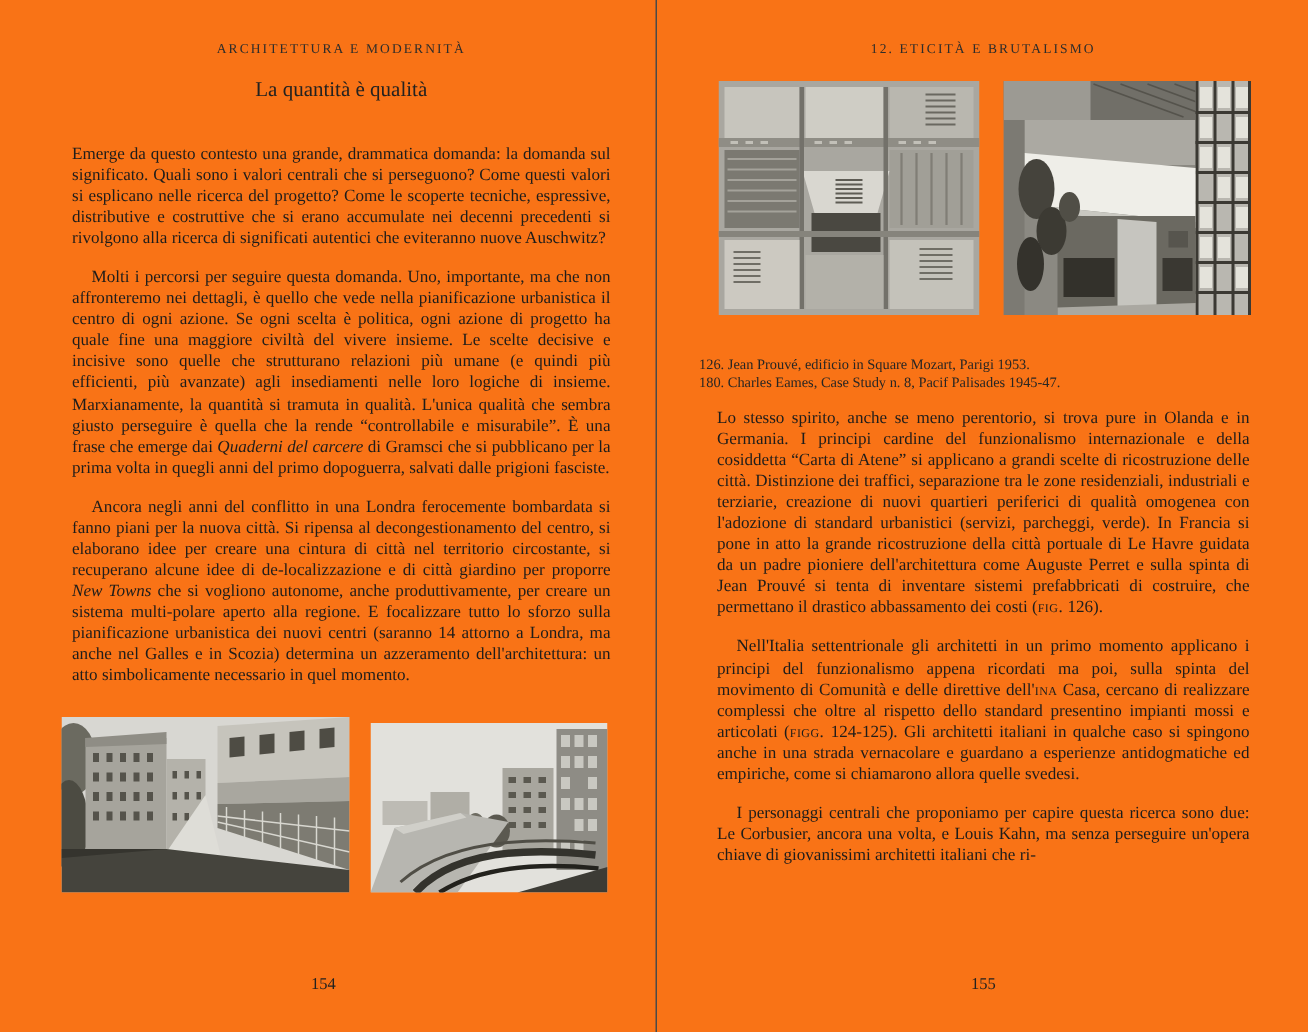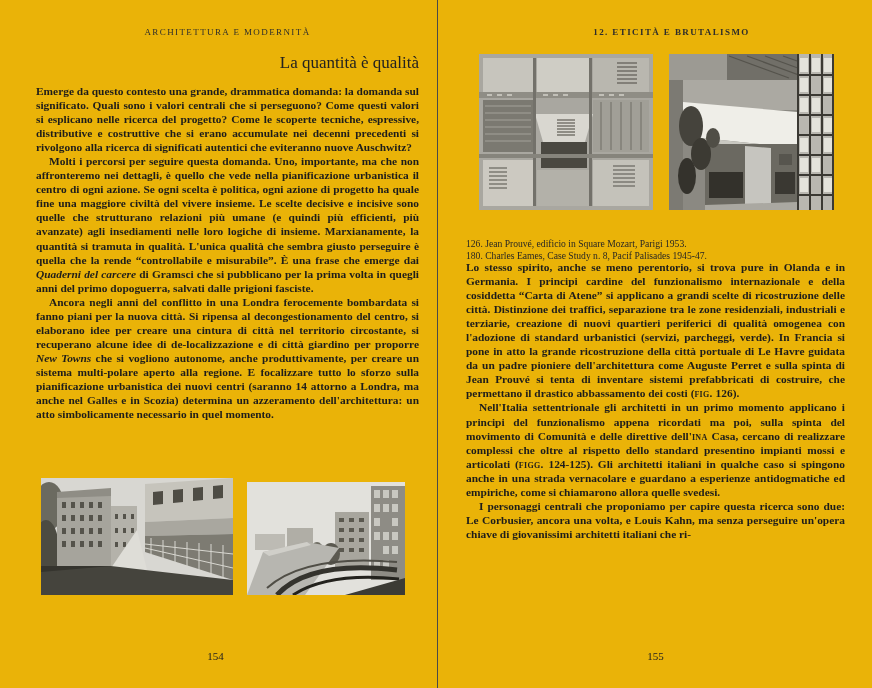--- a/index.html
+++ b/index.html
@@ -1,52 +1,52 @@
 <!DOCTYPE html>
 <html><head>
 <meta charset="utf-8">
 <style>
   html, body { margin: 0; padding: 0; background: #ffffff; }
   .spread {
     position: relative;
     width: 872px;
     height: 688px;
-    background: #eab308;
+    background: #f97316;
     font-family: "Liberation Serif", serif;
     color: #1e1d1b;
     overflow: hidden;
   }
   .seam {
     position: absolute;
     left: 437px; top: 0;
     width: 1px; height: 688px;
     background: #4a4a48;
   }
   .page { position: absolute; top: 0; height: 688px; }
   .page-left  { left: 0;    width: 437px; }
   .page-right { left: 438px; width: 434px; }
 
   .running-head {
     position: absolute; top: 27px;
     font-size: 9px; letter-spacing: 1.4px;
     text-align: center; color: #2e2d2b;
   }
   .page-left  .running-head { left: 36px; width: 383px; }
-  .page-right .running-head { left: 44px; width: 379px; font-weight: bold; }
+  .page-right .running-head { left: 28px; width: 379px; }
 
   .chapter-title {
     position: absolute; top: 53px; left: 36px; width: 383px;
-    text-align: right; font-size: 17px; color: #232220;
+    text-align: center; font-size: 14px; color: #232220;
   }
 
   .text-block { position: absolute; text-align: justify; overflow: hidden; }
   .page-left  .text-block { top: 84px;  left: 36px; width: 383px; height: 392px; }
   .page-right .text-block { top: 260px; left: 28px; width: 379px; height: 378px; }
 
-  .par { font-size: 11.4px; line-height: 14.05px; margin: 0; font-weight: bold; }
+  .par { font-size: 11.4px; line-height: 14.05px; margin: 12px; }
   .par.indent { text-indent: 13px; }
   .it { font-style: italic; }
   .sc { text-transform: lowercase; font-variant: small-caps; letter-spacing: 0.3px; }
 
   .figure { position: absolute; }
   .figure svg { display: block; width: 100%; height: 100%; }
   .fig-124 { left: 41px;  top: 478px; width: 192px; height: 117px; }
   .fig-125 { left: 247px; top: 482px; width: 158px; height: 113px; }
   .fig-126 { left: 41px;  top: 54px;  width: 174px; height: 156px; }
   .fig-127 { left: 231px; top: 54px;  width: 165px; height: 156px; }

